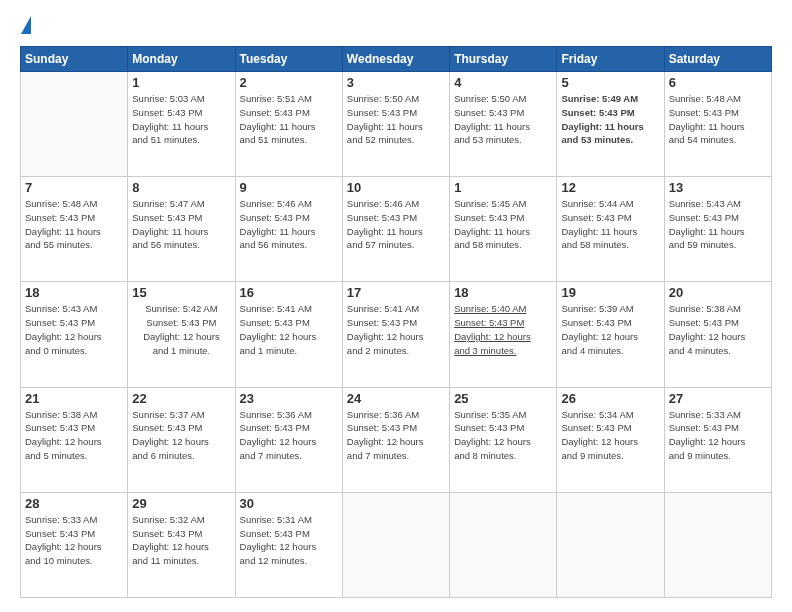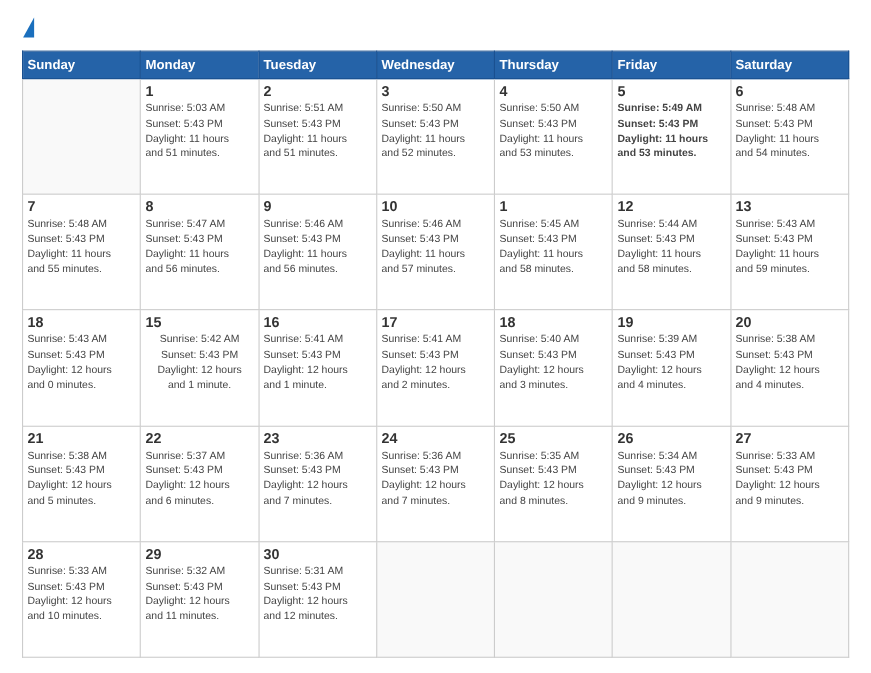--- a/index.html
+++ b/index.html
@@ -257,21 +257,21 @@
           </td>
           <td>
             <span class="day-num">17</span>
             <div class="day-info" style="white-space: pre-line;">Sunrise: 5:41 AM
 Sunset: 5:43 PM
 Daylight: 12 hours
 and 2 minutes.</div>
           </td>
           <td>
             <span class="day-num">18</span>
-            <div class="day-info" style="white-space: pre-line;">Sunrise: 5:40 AM
+            <div class="day-info" style="white-space: pre-line; text-decoration: underline;">Sunrise: 5:40 AM
 Sunset: 5:43 PM
 Daylight: 12 hours
 and 3 minutes.</div>
           </td>
           <td>
             <span class="day-num">19</span>
             <div class="day-info" style="white-space: pre-line;">Sunrise: 5:39 AM
 Sunset: 5:43 PM
 Daylight: 12 hours
 and 4 minutes.</div>

